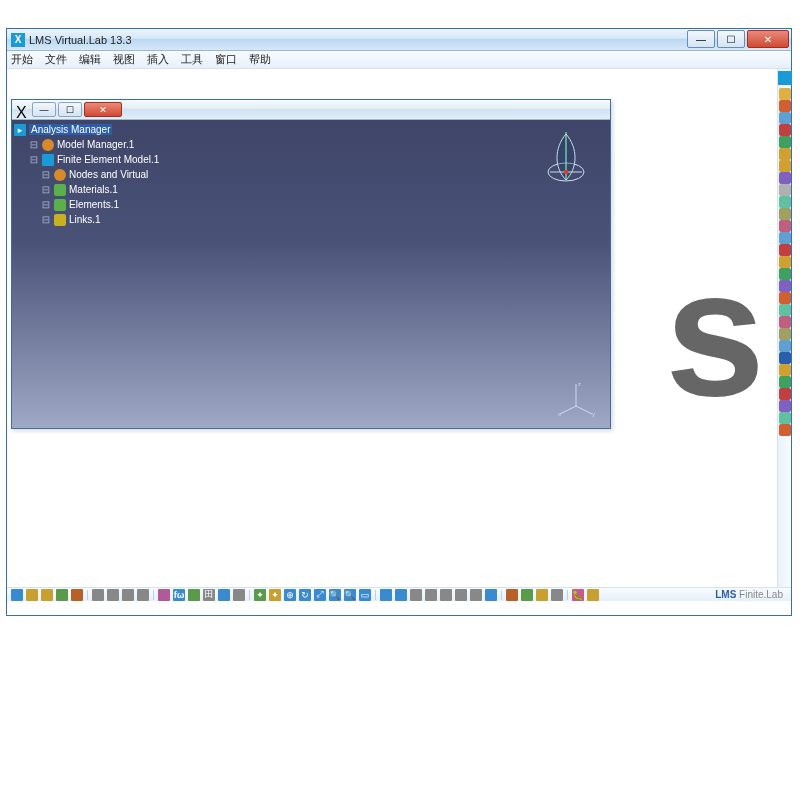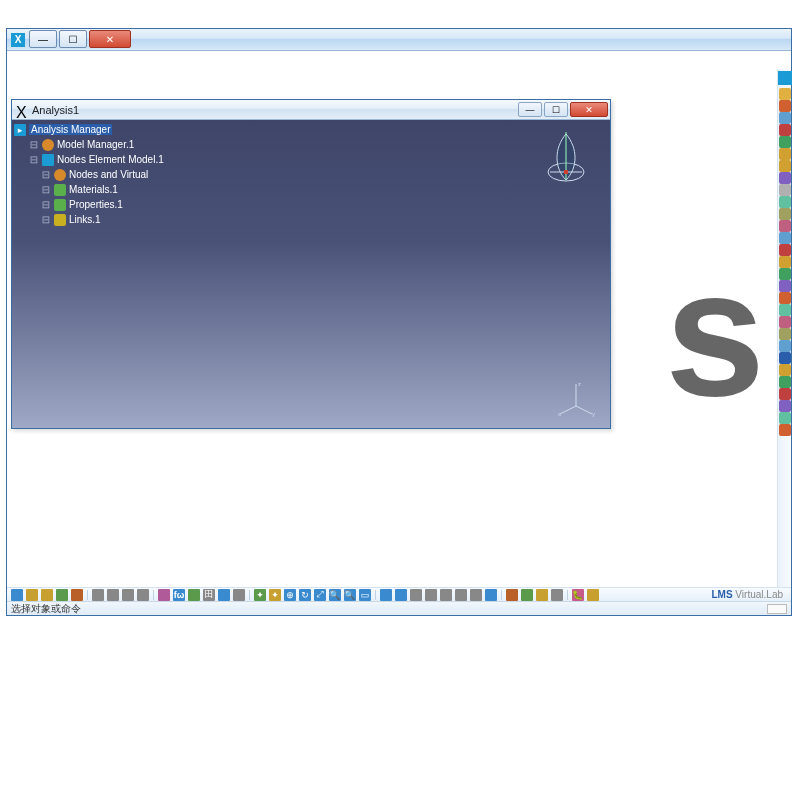--- a/index.html
+++ b/index.html
@@ -112,34 +112,44 @@
     font-size: 10px; color: #333; padding: 0 4px; display: flex; align-items: center;
   }
   .statusbar .status-box { margin-left: auto; width: 20px; height: 10px; border: 1px solid #bbb; background: #fafafa; }
 </style>
 </head>
 <body>
 
 <div class="app-window">
   <div class="titlebar">
     <div class="app-icon">X</div>
+    <div class="title">LMS Virtual.Lab 13.3</div>
     <div class="winbtns">
       <div class="winbtn">—</div>
       <div class="winbtn">☐</div>
       <div class="winbtn close">✕</div>
     </div>
   </div>
+  <div class="menubar" id="menubar">
+      <span>开始</span>
+      <span>文件</span>
+      <span>编辑</span>
+      <span>视图</span>
+      <span>插入</span>
+      <span>工具</span>
+      <span>窗口</span>
+      <span>帮助</span>
+    </div>
 
   <div class="workspace">
     <div class="bg-letter">s</div>
 
     <div class="sub-window">
       <div class="sub-titlebar">
         <div class="app-icon" style="margin:0 4px;width:12px;height:12px">X</div>
-        <div class="title">Analysis1</div>
         <div class="sub-winbtn">—</div>
         <div class="sub-winbtn">☐</div>
         <div class="sub-winbtn close">✕</div>
       </div>
       <div class="sub-content">
         <div class="tree">
           <div class="tree-row">
             <span class="tree-icon ic-blue">▸</span>
             <span class="tree-label selected">Analysis Manager</span>
           </div>
@@ -147,39 +157,39 @@
               <div class="tree-row">
                 <span class="tree-indent" style="width: 12px;"></span>
                 <span class="tree-connector">⊟</span>
                 <span class="tree-icon ic-orange"></span>
                 <span class="tree-label">Model Manager.1</span>
               </div>
               <div class="tree-row">
                 <span class="tree-indent" style="width: 12px;"></span>
                 <span class="tree-connector">⊟</span>
                 <span class="tree-icon ic-blue"></span>
-                <span class="tree-label">Nodes Element Model.1</span>
+                <span class="tree-label">Finite Element Model.1</span>
               </div>
               <div class="tree-row">
                 <span class="tree-indent" style="width: 24px;"></span>
                 <span class="tree-connector">⊟</span>
                 <span class="tree-icon ic-orange"></span>
                 <span class="tree-label">Nodes and Virtual</span>
               </div>
               <div class="tree-row">
                 <span class="tree-indent" style="width: 24px;"></span>
                 <span class="tree-connector">⊟</span>
                 <span class="tree-icon ic-green"></span>
                 <span class="tree-label">Materials.1</span>
               </div>
               <div class="tree-row">
                 <span class="tree-indent" style="width: 24px;"></span>
                 <span class="tree-connector">⊟</span>
                 <span class="tree-icon ic-green"></span>
-                <span class="tree-label">Properties.1</span>
+                <span class="tree-label">Elements.1</span>
               </div>
               <div class="tree-row">
                 <span class="tree-indent" style="width: 24px;"></span>
                 <span class="tree-connector">⊟</span>
                 <span class="tree-icon ic-yellow"></span>
                 <span class="tree-label">Links.1</span>
               </div>
             </div>
         </div>
 
@@ -279,20 +289,16 @@
       <div class="bt-btn" style="background: rgb(136, 136, 136); color: rgb(255, 255, 255);"></div>
       <div class="bt-btn" style="background: rgb(58, 138, 208); color: rgb(255, 255, 255);"></div>
       <div class="bt-sep"></div>
       <div class="bt-btn" style="background: rgb(184, 96, 40); color: rgb(255, 255, 255);"></div>
       <div class="bt-btn" style="background: rgb(90, 154, 74); color: rgb(255, 255, 255);"></div>
       <div class="bt-btn" style="background: rgb(200, 160, 48); color: rgb(255, 255, 255);"></div>
       <div class="bt-btn" style="background: rgb(136, 136, 136); color: rgb(255, 255, 255);"></div>
       <div class="bt-sep"></div>
       <div class="bt-btn" style="background: rgb(200, 90, 138); color: rgb(255, 255, 255);">🐛</div>
       <div class="bt-btn" style="background: rgb(200, 160, 48); color: rgb(255, 255, 255);"></div>
-      <div class="brand"><span>LMS</span><span class="light"> Virtual.Lab</span></div>
+      <div class="brand"><span>LMS</span><span class="light"> Finite.Lab</span></div>
     </div>
 
-  <div class="statusbar">
-    <span>选择对象或命令</span>
-    <span class="status-box"></span>
-  </div>
 </div>
 
 </body></html>

